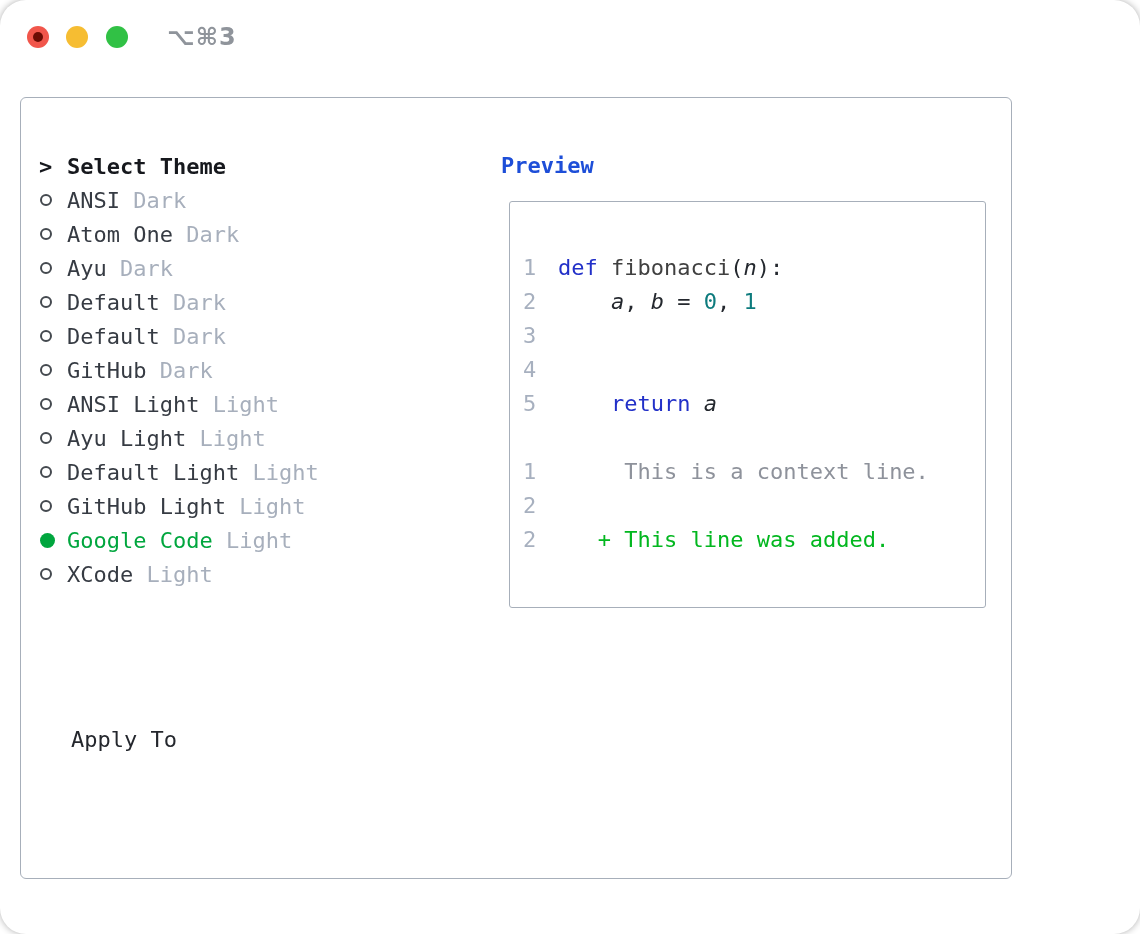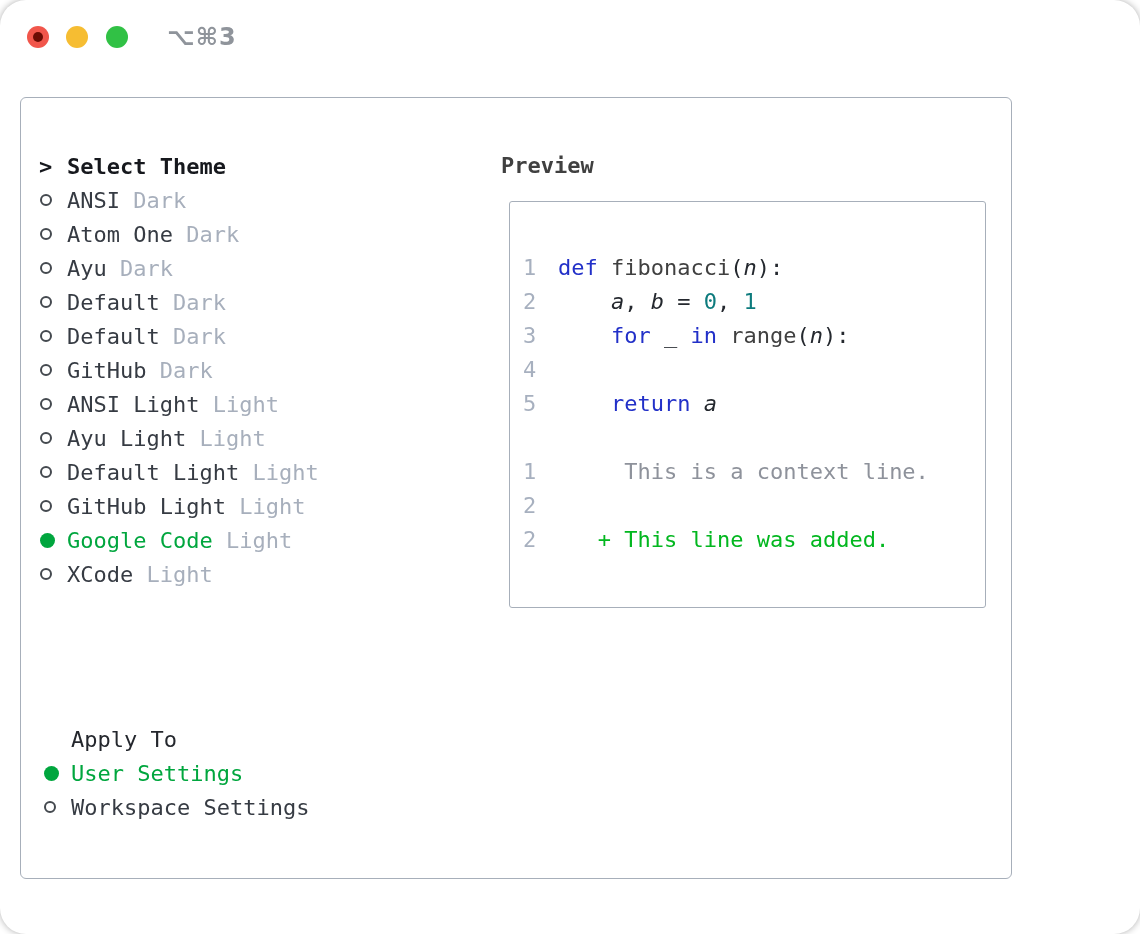--- a/index.html
+++ b/index.html
@@ -36,21 +36,21 @@
   .dot{width:12px;height:12px;border:2.5px solid #44494f;border-radius:50%;margin-left:1px;}
   .dot.sel{width:15px;height:15px;border:none;background:#00a63e;}
   .name{color:#363b43;}
   .name.sel{color:#00a63e;text-align:center;}
   .variant{color:#a7afbc;}
   .apply-block{position:absolute;left:22px;top:624px;}
   .apply-header{margin-left:28px;color:#24272d;}
   .opt-label.sel{color:#00a63e;}
   .help-block{position:absolute;left:18px;top:760px;color:#a7afbc;}
   
-  .preview-header{position:absolute;left:480px;top:51px;color:#404040;}
+  .preview-header{position:absolute;left:480px;top:51px;color:#1d4ed8;}
   .preview-box{
     position:absolute;left:488px;top:103px;width:477px;height:407px;
     border:1.5px solid #a7afba;border-radius:3px;background:#ffffff;
     padding:49px 0 0 13px;overflow:hidden;
   }
   .pline{display:flex;height:34px;font-size:22px;line-height:34px;white-space:pre;}
   .lnum{display:inline-block;width:35px;flex:0 0 35px;color:#a7b0bf;}
   .spacer{height:34px;}
   .tok-pl{color:#24282e;}
   .tok-kw{color:#2230c8;}
@@ -92,38 +92,34 @@
           <div class="row"><span class="marker"><span class="dot"></span></span><span class="name">Ayu Light</span><span class="variant"> Light</span></div>
           <div class="row"><span class="marker"><span class="dot"></span></span><span class="name">Default Light</span><span class="variant"> Light</span></div>
           <div class="row"><span class="marker"><span class="dot"></span></span><span class="name">GitHub Light</span><span class="variant"> Light</span></div>
           <div class="row"><span class="marker"><span class="dot sel"></span></span><span class="name sel">Google Code</span><span class="variant"> Light</span></div>
           <div class="row"><span class="marker"><span class="dot"></span></span><span class="name">XCode</span><span class="variant"> Light</span></div>
         </div>
     </div>
 
     <div class="apply-block">
       <div class="row apply-header">Apply To</div>
-      <div id="apply-items">
-          <div class="row"><span class="marker"><span class="dot sel"></span></span><span class="opt-label sel">User Settings</span></div>
-          <div class="row"><span class="marker"><span class="dot"></span></span><span class="opt-label">Workspace Settings</span></div>
-        </div>
     </div>
 
     <div class="help-block mono">
       <div>(Use Enter to select, Tab to</div>
       
     </div>
 
     <div class="preview-header mono bold">Preview</div>
 
     <div class="preview-box">
       <div id="code-lines">
           <div class="pline"><span class="lnum">1</span><span class="lcontent"><span class="tok-kw">def</span><span class="tok-pl"> </span><span class="tok-fn">fibonacci</span><span class="tok-pl">(</span><span class="tok-var">n</span><span class="tok-pl">):</span></span></div>
           <div class="pline"><span class="lnum">2</span><span class="lcontent"><span class="tok-pl">    </span><span class="tok-var">a</span><span class="tok-pl">, </span><span class="tok-var">b</span><span class="tok-pl"> = </span><span class="tok-lit">0</span><span class="tok-pl">, </span><span class="tok-lit">1</span></span></div>
-          <div class="pline"><span class="lnum">3</span><span class="lcontent"><span class="tok-pl">    </span><span class="tok-kw">for</span><span class="tok-pl"> _ </span><span class="tok-kw">in</span><span class="tok-pl"> </span><span class="tok-fn">range</span><span class="tok-pl">(</span><span class="tok-var">n</span><span class="tok-pl">):</span></span></div>
+          <div class="pline"><span class="lnum">3</span></div>
           <div class="pline"><span class="lnum">4</span></div>
           <div class="pline"><span class="lnum">5</span><span class="lcontent"><span class="tok-pl">    </span><span class="tok-kw">return</span><span class="tok-pl"> </span><span class="tok-var">a</span></span></div>
         </div>
       <div class="spacer"></div>
       <div id="diff-lines">
           <div class="pline"><span class="lnum">1</span><span class="diff-context">     This is a context line.</span></div>
           <div class="pline"><span class="lnum">2</span></div>
           <div class="pline"><span class="lnum">2</span><span class="diff-added">   + This line was added.</span></div>
         </div>
     </div>

